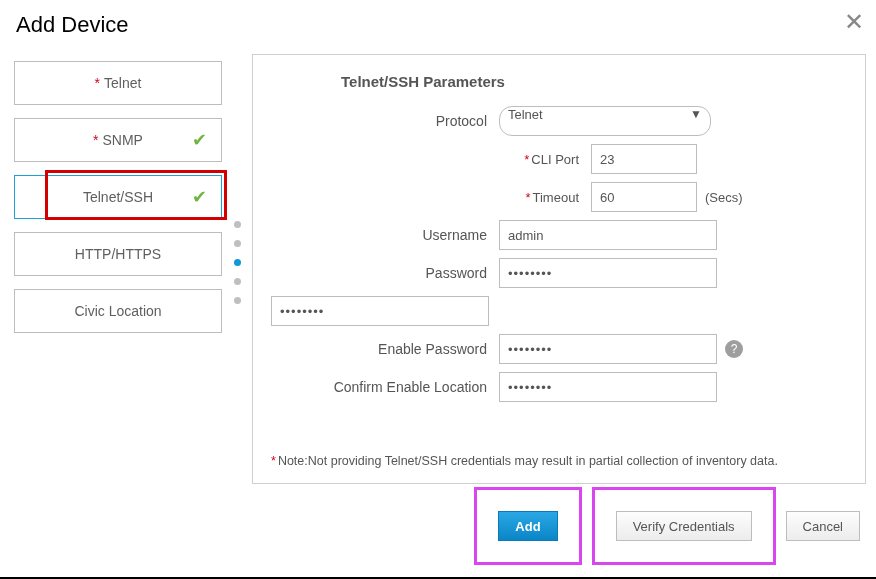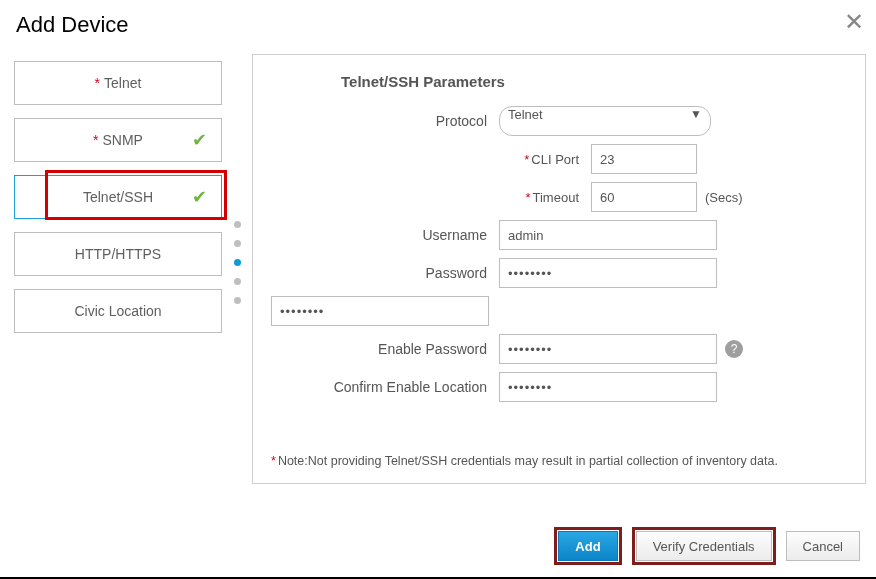--- a/index.html
+++ b/index.html
@@ -175,22 +175,22 @@
     display: inline-flex;
     align-items: center;
   }
   .btn-primary {
     background: linear-gradient(#2aa7e4,#0a86c8);
     border: 1px solid #0a7abc;
     color: #fff;
     font-weight: bold;
   }
   .footer .redbox {
-    border: 3px solid #7f1d1d;
-    padding: 1px;
+    border: 3px solid #d946ef;
+    padding: 21px;
     display: inline-flex;
   }
 </style>
 </head>
 <body>
 
 <div class="dialog-title">Add Device</div>
 <div class="close-x">✕</div>
 
 <div class="layout">

